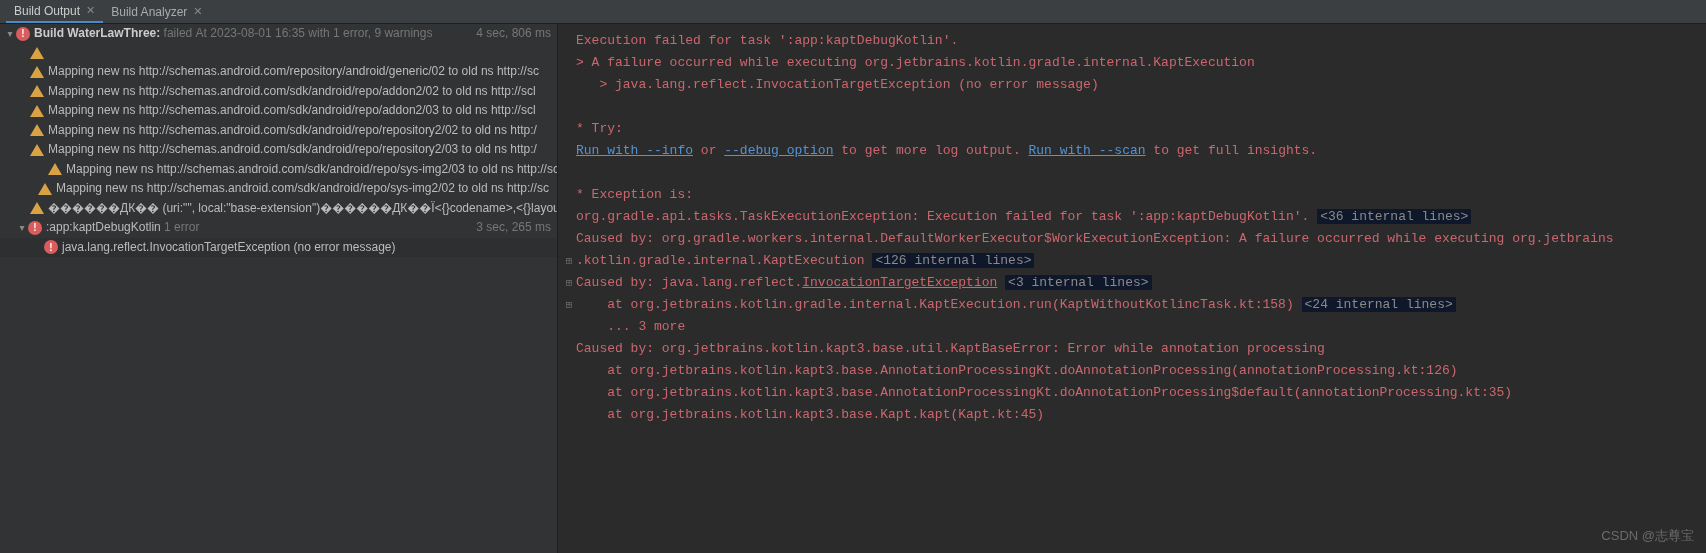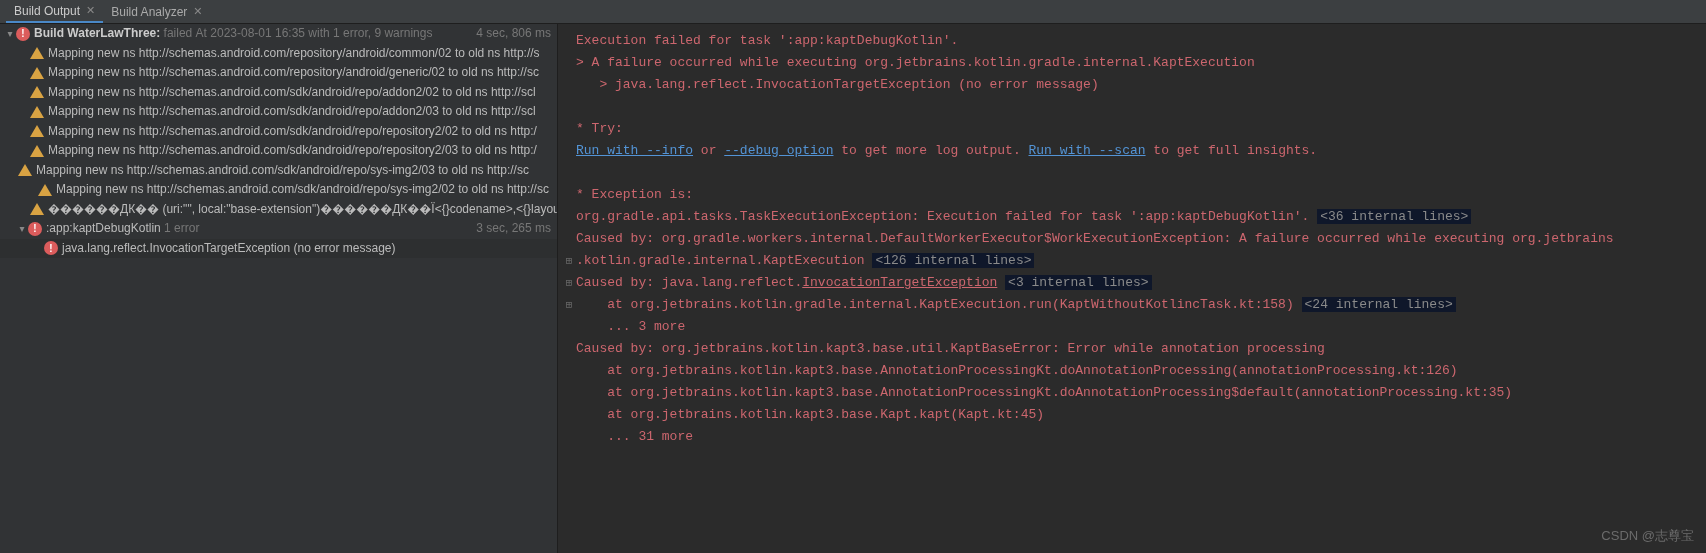--- a/index.html
+++ b/index.html
@@ -145,21 +145,20 @@
       <span class="b">Build WaterLawThree:</span>
       <span>&nbsp;</span>
       <span class="g">failed</span>
       <span>&nbsp;</span>
       <span class="g">At 2023-08-01 16:35 with 1 error, 9 warnings</span>
       <span class="time">4 sec, 806 ms</span>
     </div>
 
     <div class="tree-row" style="padding-left:30px">
         <span class="icon-warn"></span>
-        <span>Mapping new ns http://schemas.android.com/repository/android/common/02 to old ns http://s</span>
       </div>
     <div class="tree-row" style="padding-left:30px">
         <span class="icon-warn"></span>
         <span>Mapping new ns http://schemas.android.com/repository/android/generic/02 to old ns http://sc</span>
       </div>
     <div class="tree-row" style="padding-left:30px">
         <span class="icon-warn"></span>
         <span>Mapping new ns http://schemas.android.com/sdk/android/repo/addon2/02 to old ns http://scl</span>
       </div>
     <div class="tree-row" style="padding-left:30px">
@@ -167,21 +166,21 @@
         <span>Mapping new ns http://schemas.android.com/sdk/android/repo/addon2/03 to old ns http://scl</span>
       </div>
     <div class="tree-row" style="padding-left:30px">
         <span class="icon-warn"></span>
         <span>Mapping new ns http://schemas.android.com/sdk/android/repo/repository2/02 to old ns http:/</span>
       </div>
     <div class="tree-row" style="padding-left:30px">
         <span class="icon-warn"></span>
         <span>Mapping new ns http://schemas.android.com/sdk/android/repo/repository2/03 to old ns http:/</span>
       </div>
-    <div class="tree-row" style="padding-left:18px">
+    <div class="tree-row" style="padding-left:48px">
         <span class="icon-warn"></span>
         <span>Mapping new ns http://schemas.android.com/sdk/android/repo/sys-img2/03 to old ns http://sc</span>
       </div>
     <div class="tree-row" style="padding-left:38px">
         <span class="icon-warn"></span>
         <span>Mapping new ns http://schemas.android.com/sdk/android/repo/sys-img2/02 to old ns http://sc</span>
       </div>
     <div class="tree-row" style="padding-left:30px">
         <span class="icon-warn"></span>
         <span>������ДК�� (uri:"", local:"base-extension")������ДК��Ï&lt;{}codename&gt;,&lt;{}layoutlib&gt;</span>
@@ -215,18 +214,17 @@
     <div class="cline"><span class="gutter"></span><span class="cr">org.gradle.api.tasks.TaskExecutionException: Execution failed for task ':app:kaptDebugKotlin'. </span><span class="chint">&lt;36 internal lines&gt;</span></div>
     <div class="cline"><span class="gutter"></span><span class="cr">Caused by: org.gradle.workers.internal.DefaultWorkerExecutor$WorkExecutionException: A failure occurred while executing org.jetbrains</span></div>
     <div class="cline"><span class="gutter">⊞</span><span class="cr">.kotlin.gradle.internal.KaptExecution </span><span class="chint">&lt;126 internal lines&gt;</span></div>
     <div class="cline"><span class="gutter">⊞</span><span class="cr">Caused by: java.lang.reflect.</span><span class="cr ul">InvocationTargetException</span><span class="cr"> </span><span class="chint">&lt;3 internal lines&gt;</span></div>
     <div class="cline"><span class="gutter">⊞</span><span class="cr">    at org.jetbrains.kotlin.gradle.internal.KaptExecution.run(KaptWithoutKotlincTask.kt:158) </span><span class="chint">&lt;24 internal lines&gt;</span></div>
     <div class="cline"><span class="gutter"></span><span class="cr">    ... 3 more</span></div>
     <div class="cline"><span class="gutter"></span><span class="cr">Caused by: org.jetbrains.kotlin.kapt3.base.util.KaptBaseError: Error while annotation processing</span></div>
     <div class="cline"><span class="gutter"></span><span class="cr">    at org.jetbrains.kotlin.kapt3.base.AnnotationProcessingKt.doAnnotationProcessing(annotationProcessing.kt:126)</span></div>
     <div class="cline"><span class="gutter"></span><span class="cr">    at org.jetbrains.kotlin.kapt3.base.AnnotationProcessingKt.doAnnotationProcessing$default(annotationProcessing.kt:35)</span></div>
     <div class="cline"><span class="gutter"></span><span class="cr">    at org.jetbrains.kotlin.kapt3.base.Kapt.kapt(Kapt.kt:45)</span></div>
-    <div class="cline"><span class="gutter"></span><span class="cr">    ... 31 more</span></div>
 
     <div class="watermark">CSDN @志尊宝</div>
   </div>
 
 </div>
 
 </body></html>

